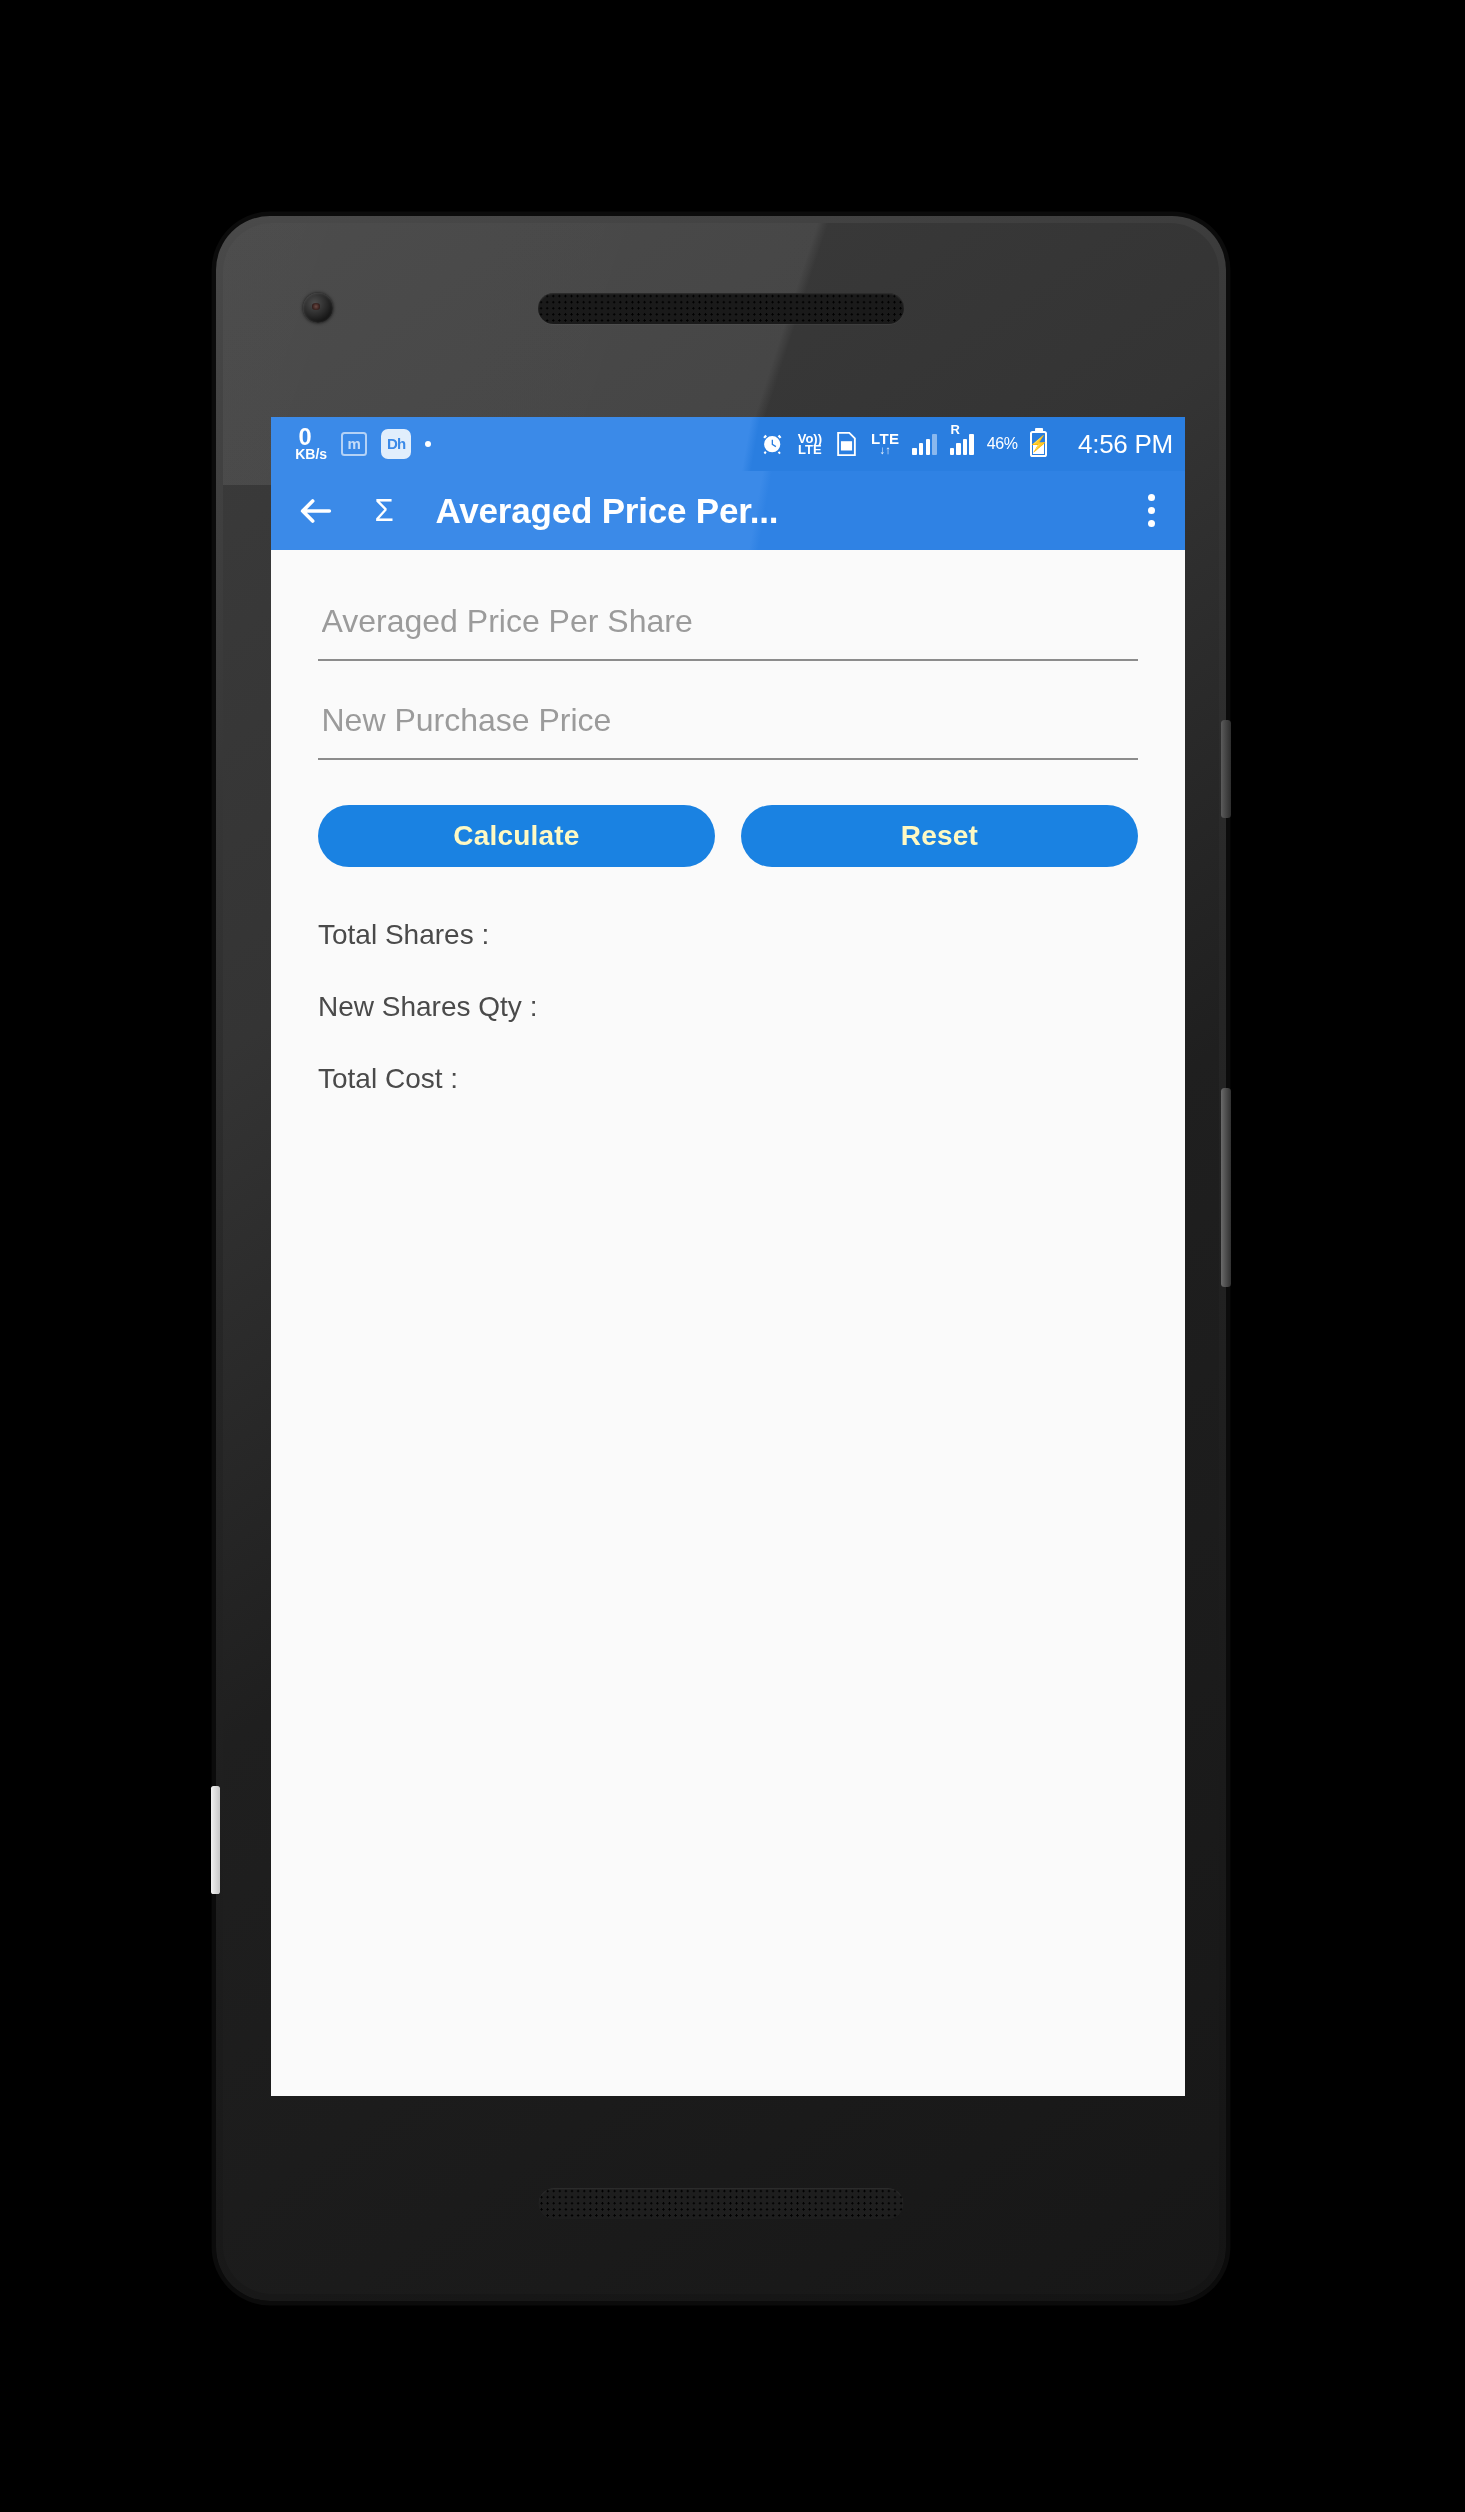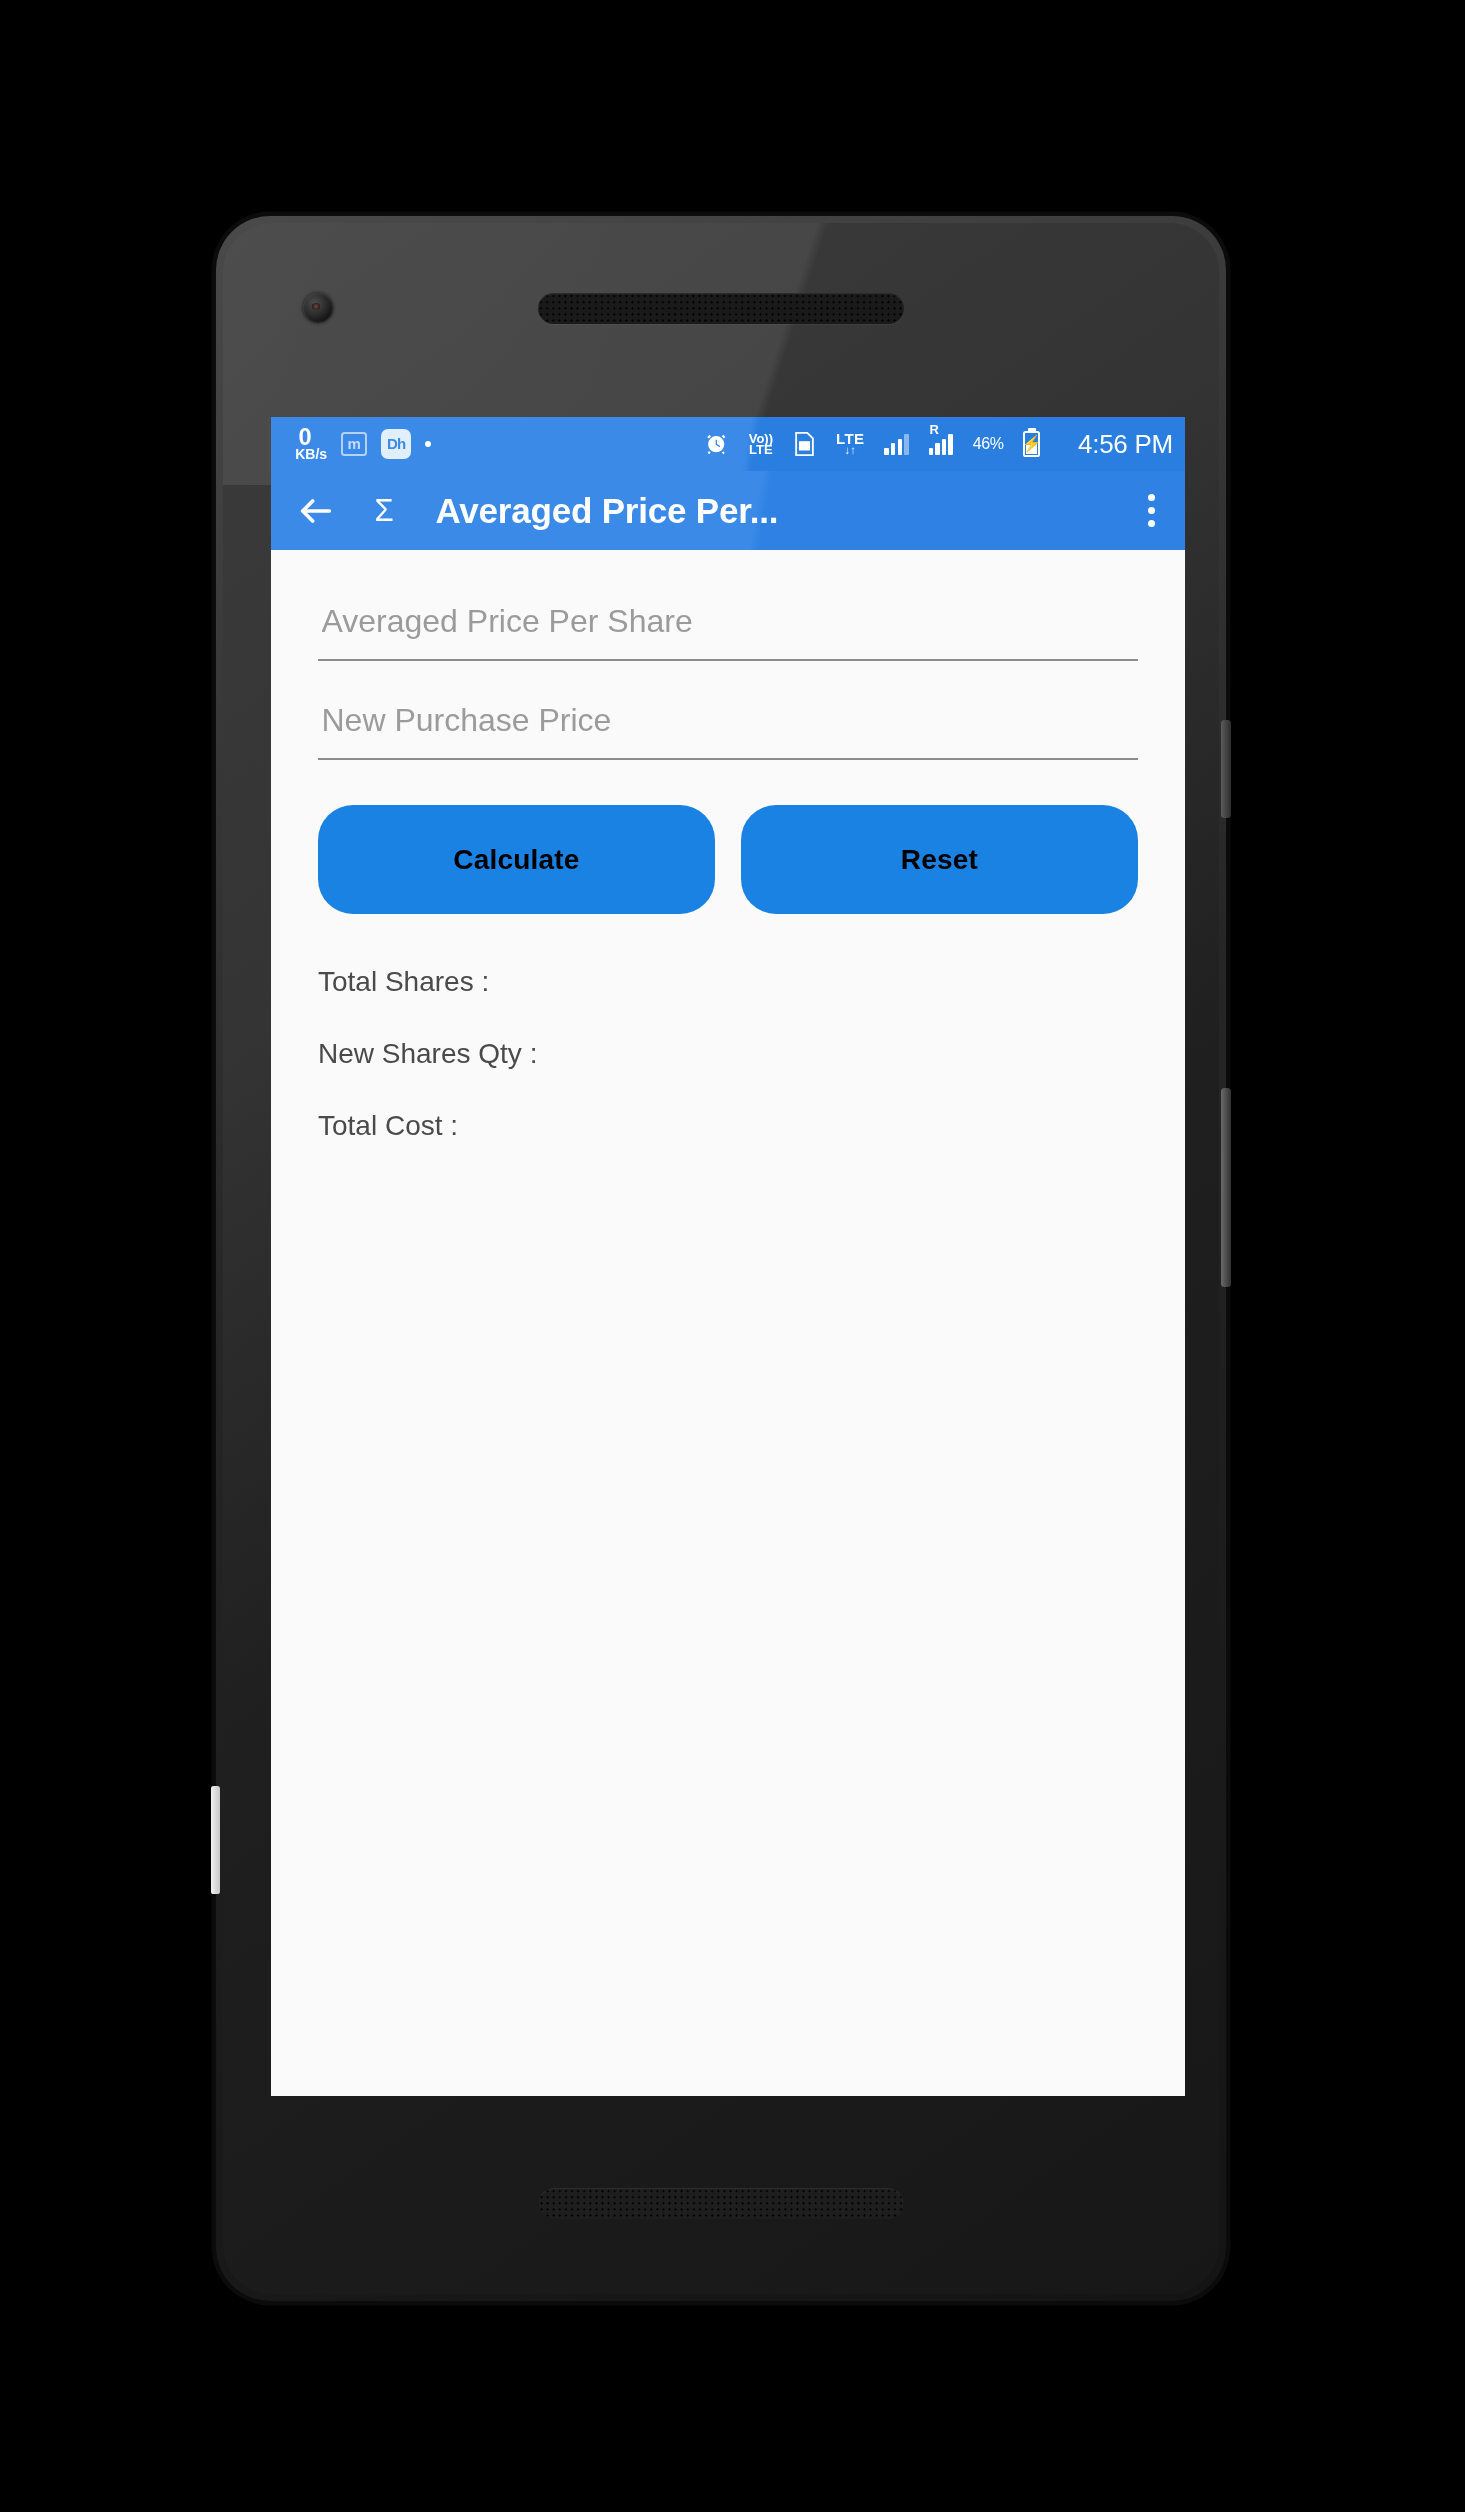--- a/index.html
+++ b/index.html
@@ -92,21 +92,21 @@
   
   .statusbar {
     height: 54px; width: 100%;
     background: #2a7ee0;
     background: linear-gradient(100deg,#3b8ae8 0%, #3b8ae8 52%, #2a7ee0 53%, #2a7ee0 100%);
     display: flex; align-items: center;
     padding: 0 12.2px;
     color: #ffffff;
   }
   .sb-left { display:flex; align-items:center; gap: 14px; }
-  .sb-right { display:flex; align-items:center; gap: 20px; margin-left:auto; }
+  .sb-right { display:flex; align-items:center; gap: 13px; margin-left:auto; }
 
   .datarate { display:flex; flex-direction:column; align-items:center; line-height:0.92; }
   .datarate .num { font-size: 23.6px; font-weight: 700; }
   .datarate .unit { font-size: 14px; font-weight: 700; margin-left: 12px; }
 
   .appicon-m {
     width: 26px; height: 24.4px;
     border: 2.2px solid rgba(255,255,255,0.62);
     border-radius: 3.5px;
     display:flex; align-items:center; justify-content:center;
@@ -177,25 +177,25 @@
     font-size: 32px; color: #3a3a3a;
     padding: 3.5px 3.5px 19px 3.5px;
     display:block;
   }
   .field-input::placeholder { color: #9b9b9b; opacity:1; }
 
   .buttons { display:flex; gap: 26px; margin-top: 45px; }
   .btn {
     flex: 1;
     background: #1a82e2;
-    color: #000000;
+    color: #fef9c3;
     border: none; border-radius: 35px;
     font-family:"Liberation Sans", sans-serif;
     font-size: 28px; font-weight: 700;
-    height: 109px;
+    height: 62px;
     cursor: pointer;
     letter-spacing: 0.2px;
   }
 
   .results { margin-top: 52px; }
   .result-row {
     font-size: 28px; color: #4a4a4a; margin-bottom: 40px;
     display: flex; gap: 8.7px;
   }
   .result-val { color:#333; }

